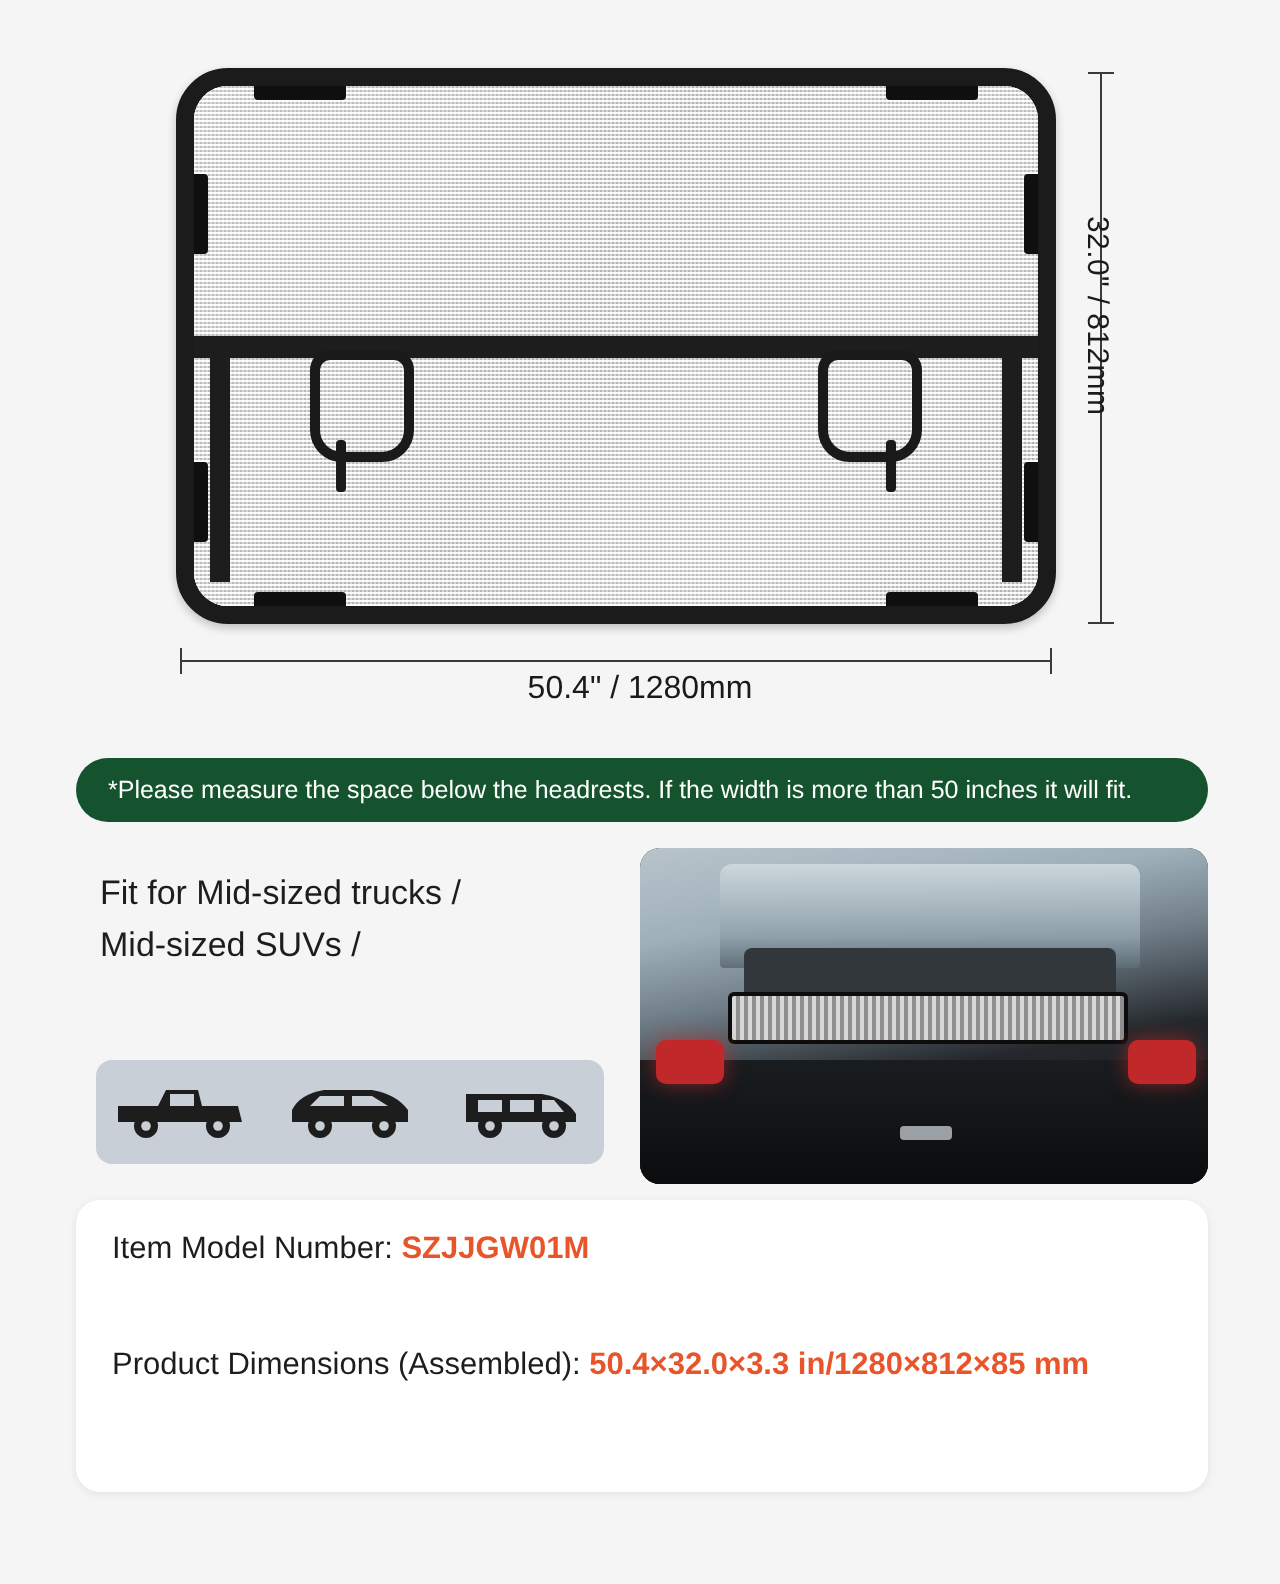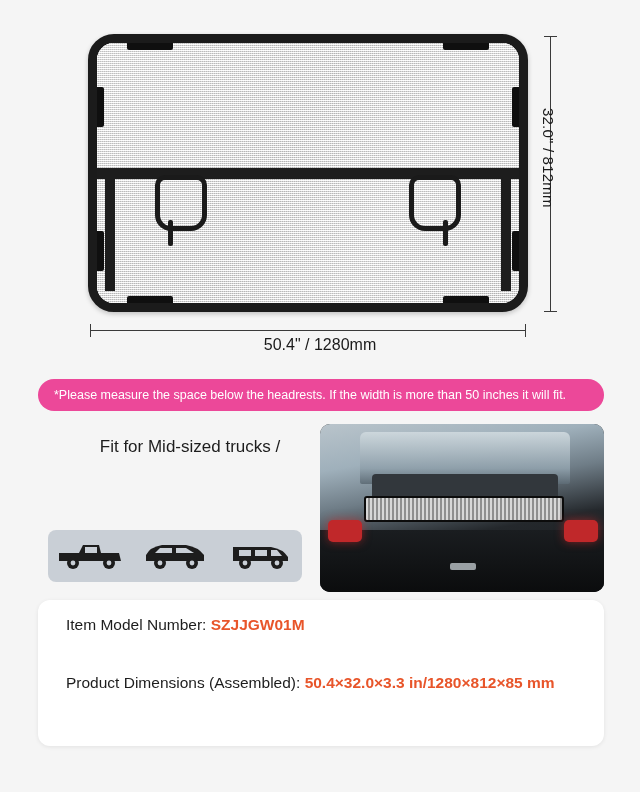--- a/index.html
+++ b/index.html
@@ -151,41 +151,40 @@
     color: #1a1a1a;
   }
 
   
   .note-bar {
     position: absolute;
     left: 38px;
     top: 379px;
     width: 566px;
     height: 32px;
-    background: #ec4899;
+    background: #14532d;
     border-radius: 16px;
     display: flex;
     align-items: center;
     padding: 0 16px;
     box-sizing: border-box;
   }
   .note-bar span {
     color: #ffffff;
     font-size: 12.5px;
     line-height: 1.2;
   }
 
   
   .fit-section {
     position: absolute;
     left: 38px;
     top: 424px;
     width: 566px;
     height: 168px;
-    text-align: center;
   }
   .fit-left {
     position: absolute;
     left: 12px;
     top: 10px;
     width: 280px;
   }
   .fit-title {
     font-size: 17px;
     color: #1d1d1d;
@@ -275,21 +274,21 @@
   
   .spec-card {
     position: absolute;
     left: 38px;
     top: 600px;
     width: 566px;
     height: 146px;
     background: #ffffff;
     border-radius: 12px;
     box-shadow: 0 1px 4px rgba(0,0,0,0.08);
-    padding: 16px 28px;
+    padding: 16px 18px;
     box-sizing: border-box;
   }
   .spec-row {
     font-size: 15.5px;
     color: #1d1d1d;
     margin-bottom: 18px;
     white-space: nowrap;
   }
   .spec-row:last-child { margin-bottom: 0; margin-top: 40px; }
   .spec-val {
@@ -334,20 +333,21 @@
   <div class="dim-h-label">50.4" / 1280mm</div>
 </div>
 
 <div class="note-bar">
   <span>*Please measure the space below the headrests. If the width is more than 50 inches it will fit.</span>
 </div>
 
 <div class="fit-section">
   <div class="fit-left">
     <div class="fit-title">Fit for Mid-sized trucks /</div>
+    <div class="fit-title">Mid-sized SUVs /</div>
   </div>
 
   <div class="fit-icons">
     <div class="veh">
       <svg viewBox="0 0 70 34" width="70" height="34" aria-hidden="true">
         <path d="M4 22 L4 14 L24 14 L28 6 L44 6 L46 14 L64 14 L66 22 Z" fill="#1d1d1d"></path>
         <rect x="30" y="8" width="12" height="6" fill="#c9cfd6"></rect>
         <circle cx="18" cy="24" r="6" fill="#1d1d1d"></circle>
         <circle cx="18" cy="24" r="2.4" fill="#c9cfd6"></circle>
         <circle cx="54" cy="24" r="6" fill="#1d1d1d"></circle>

